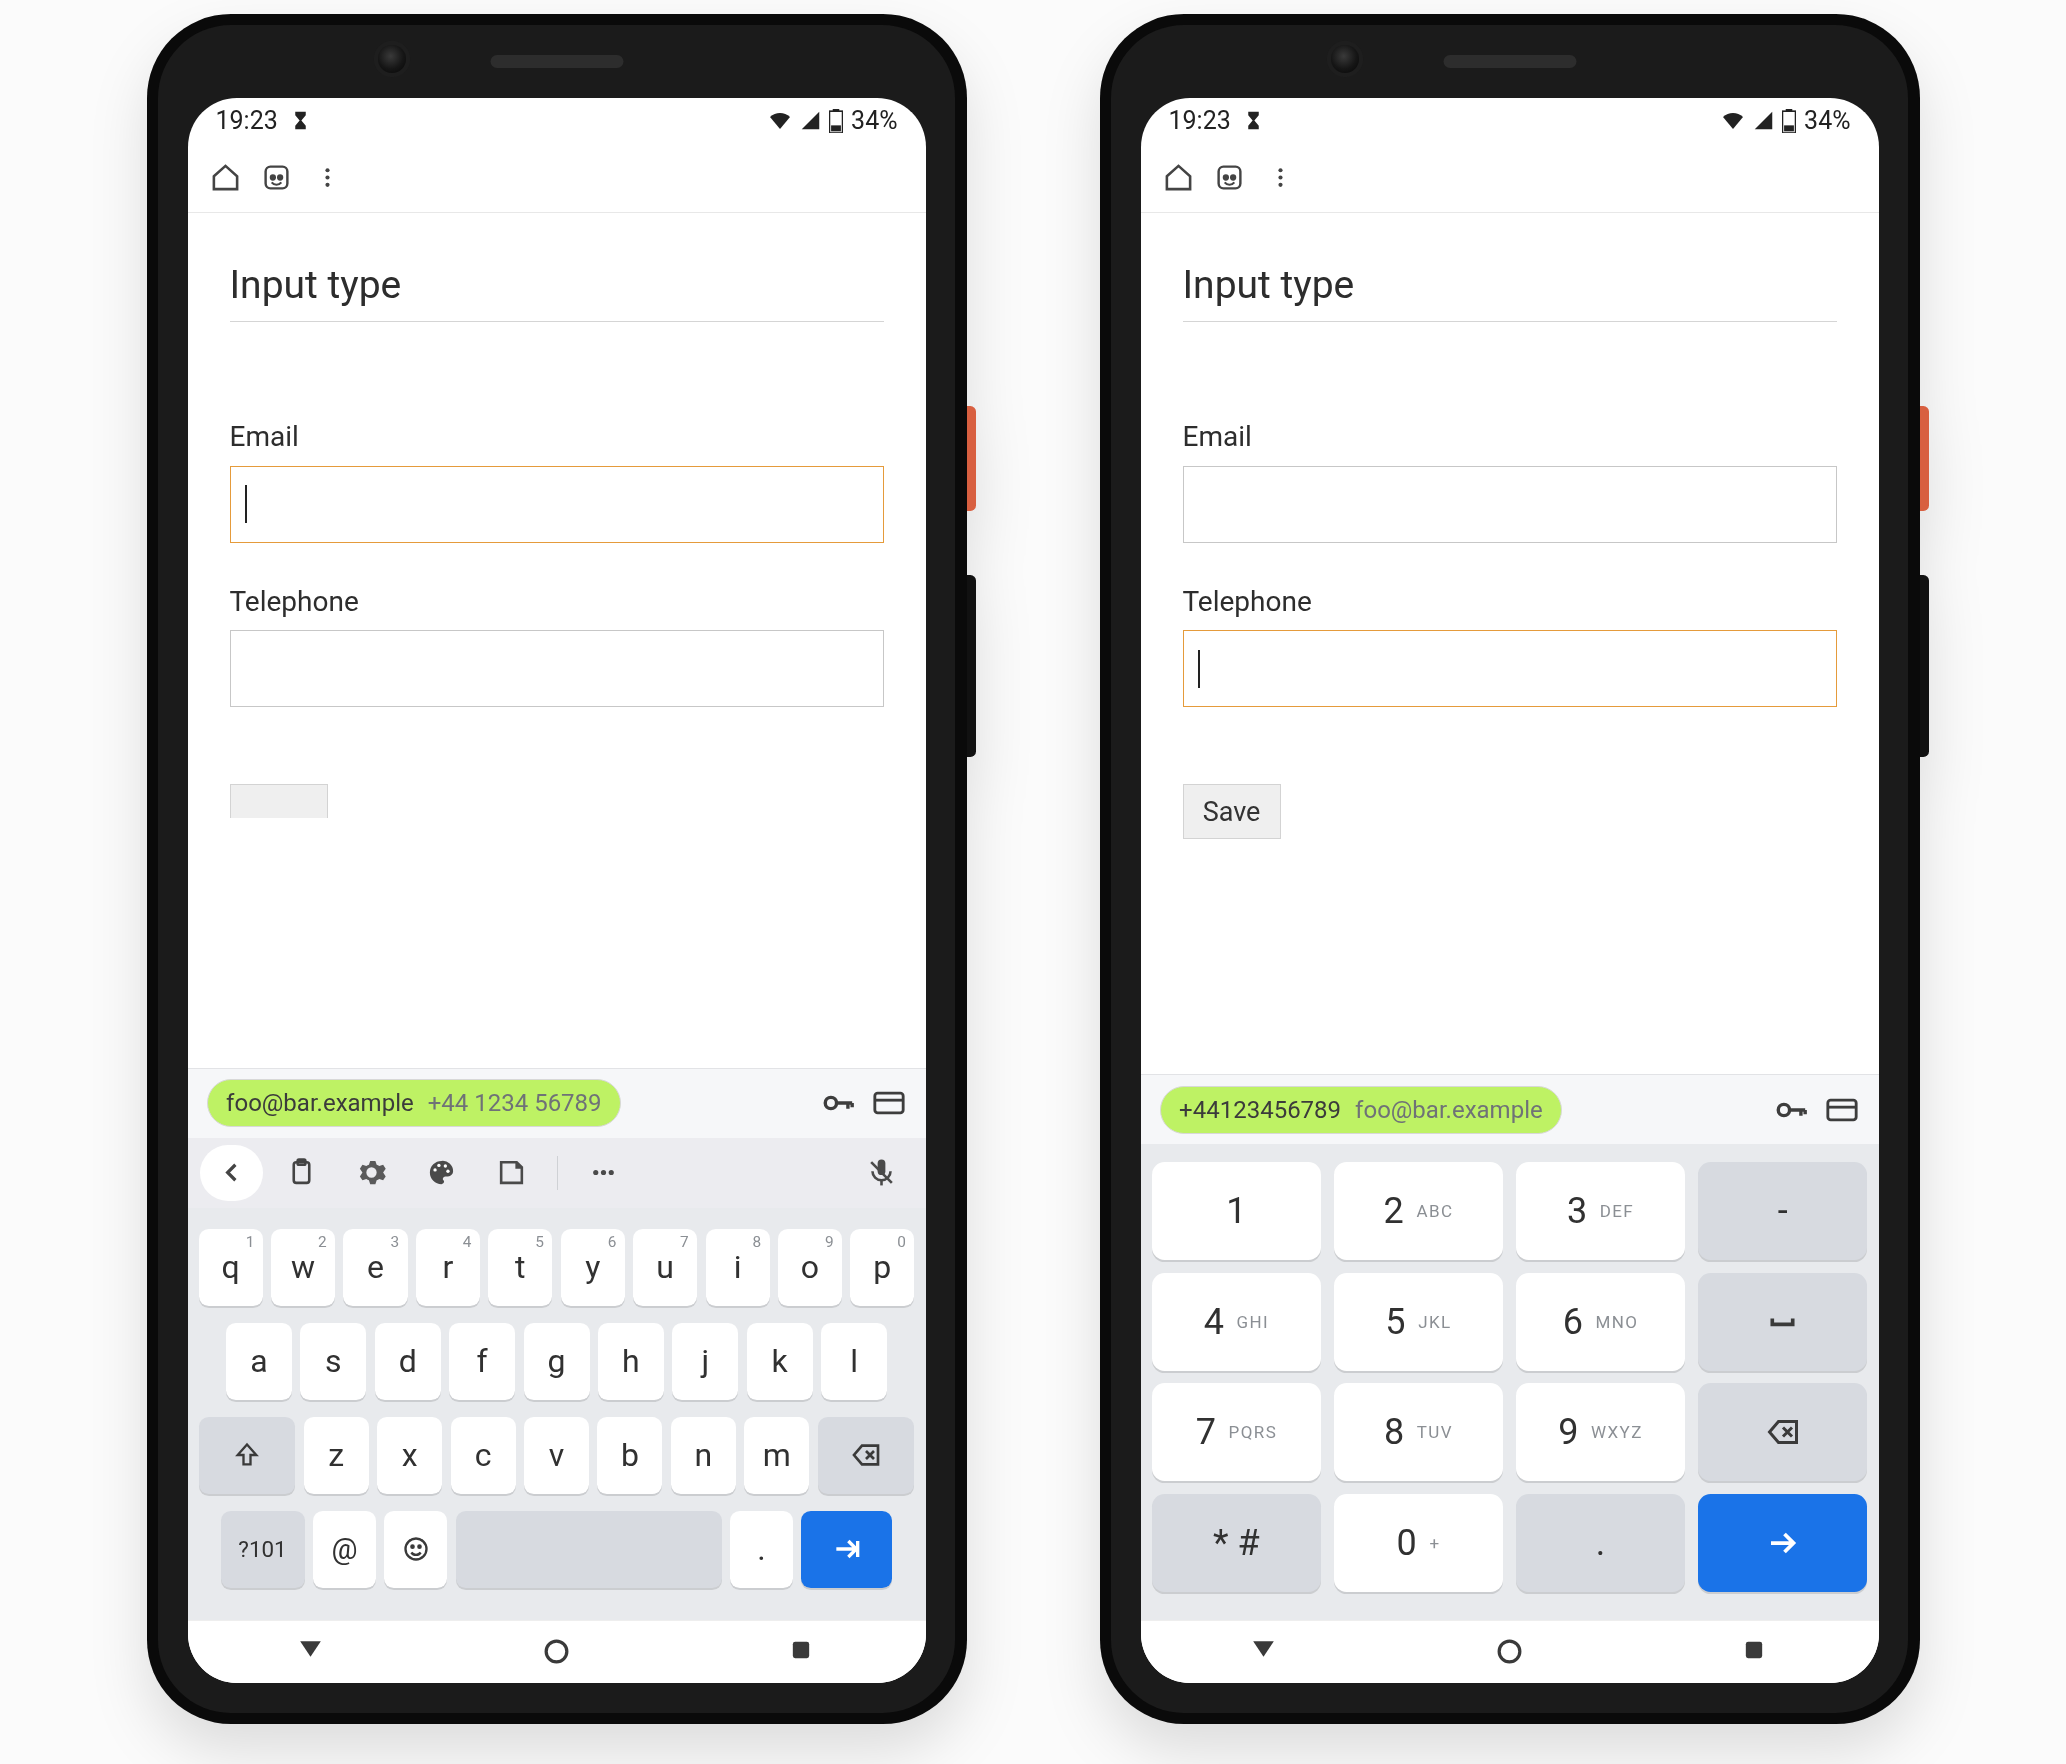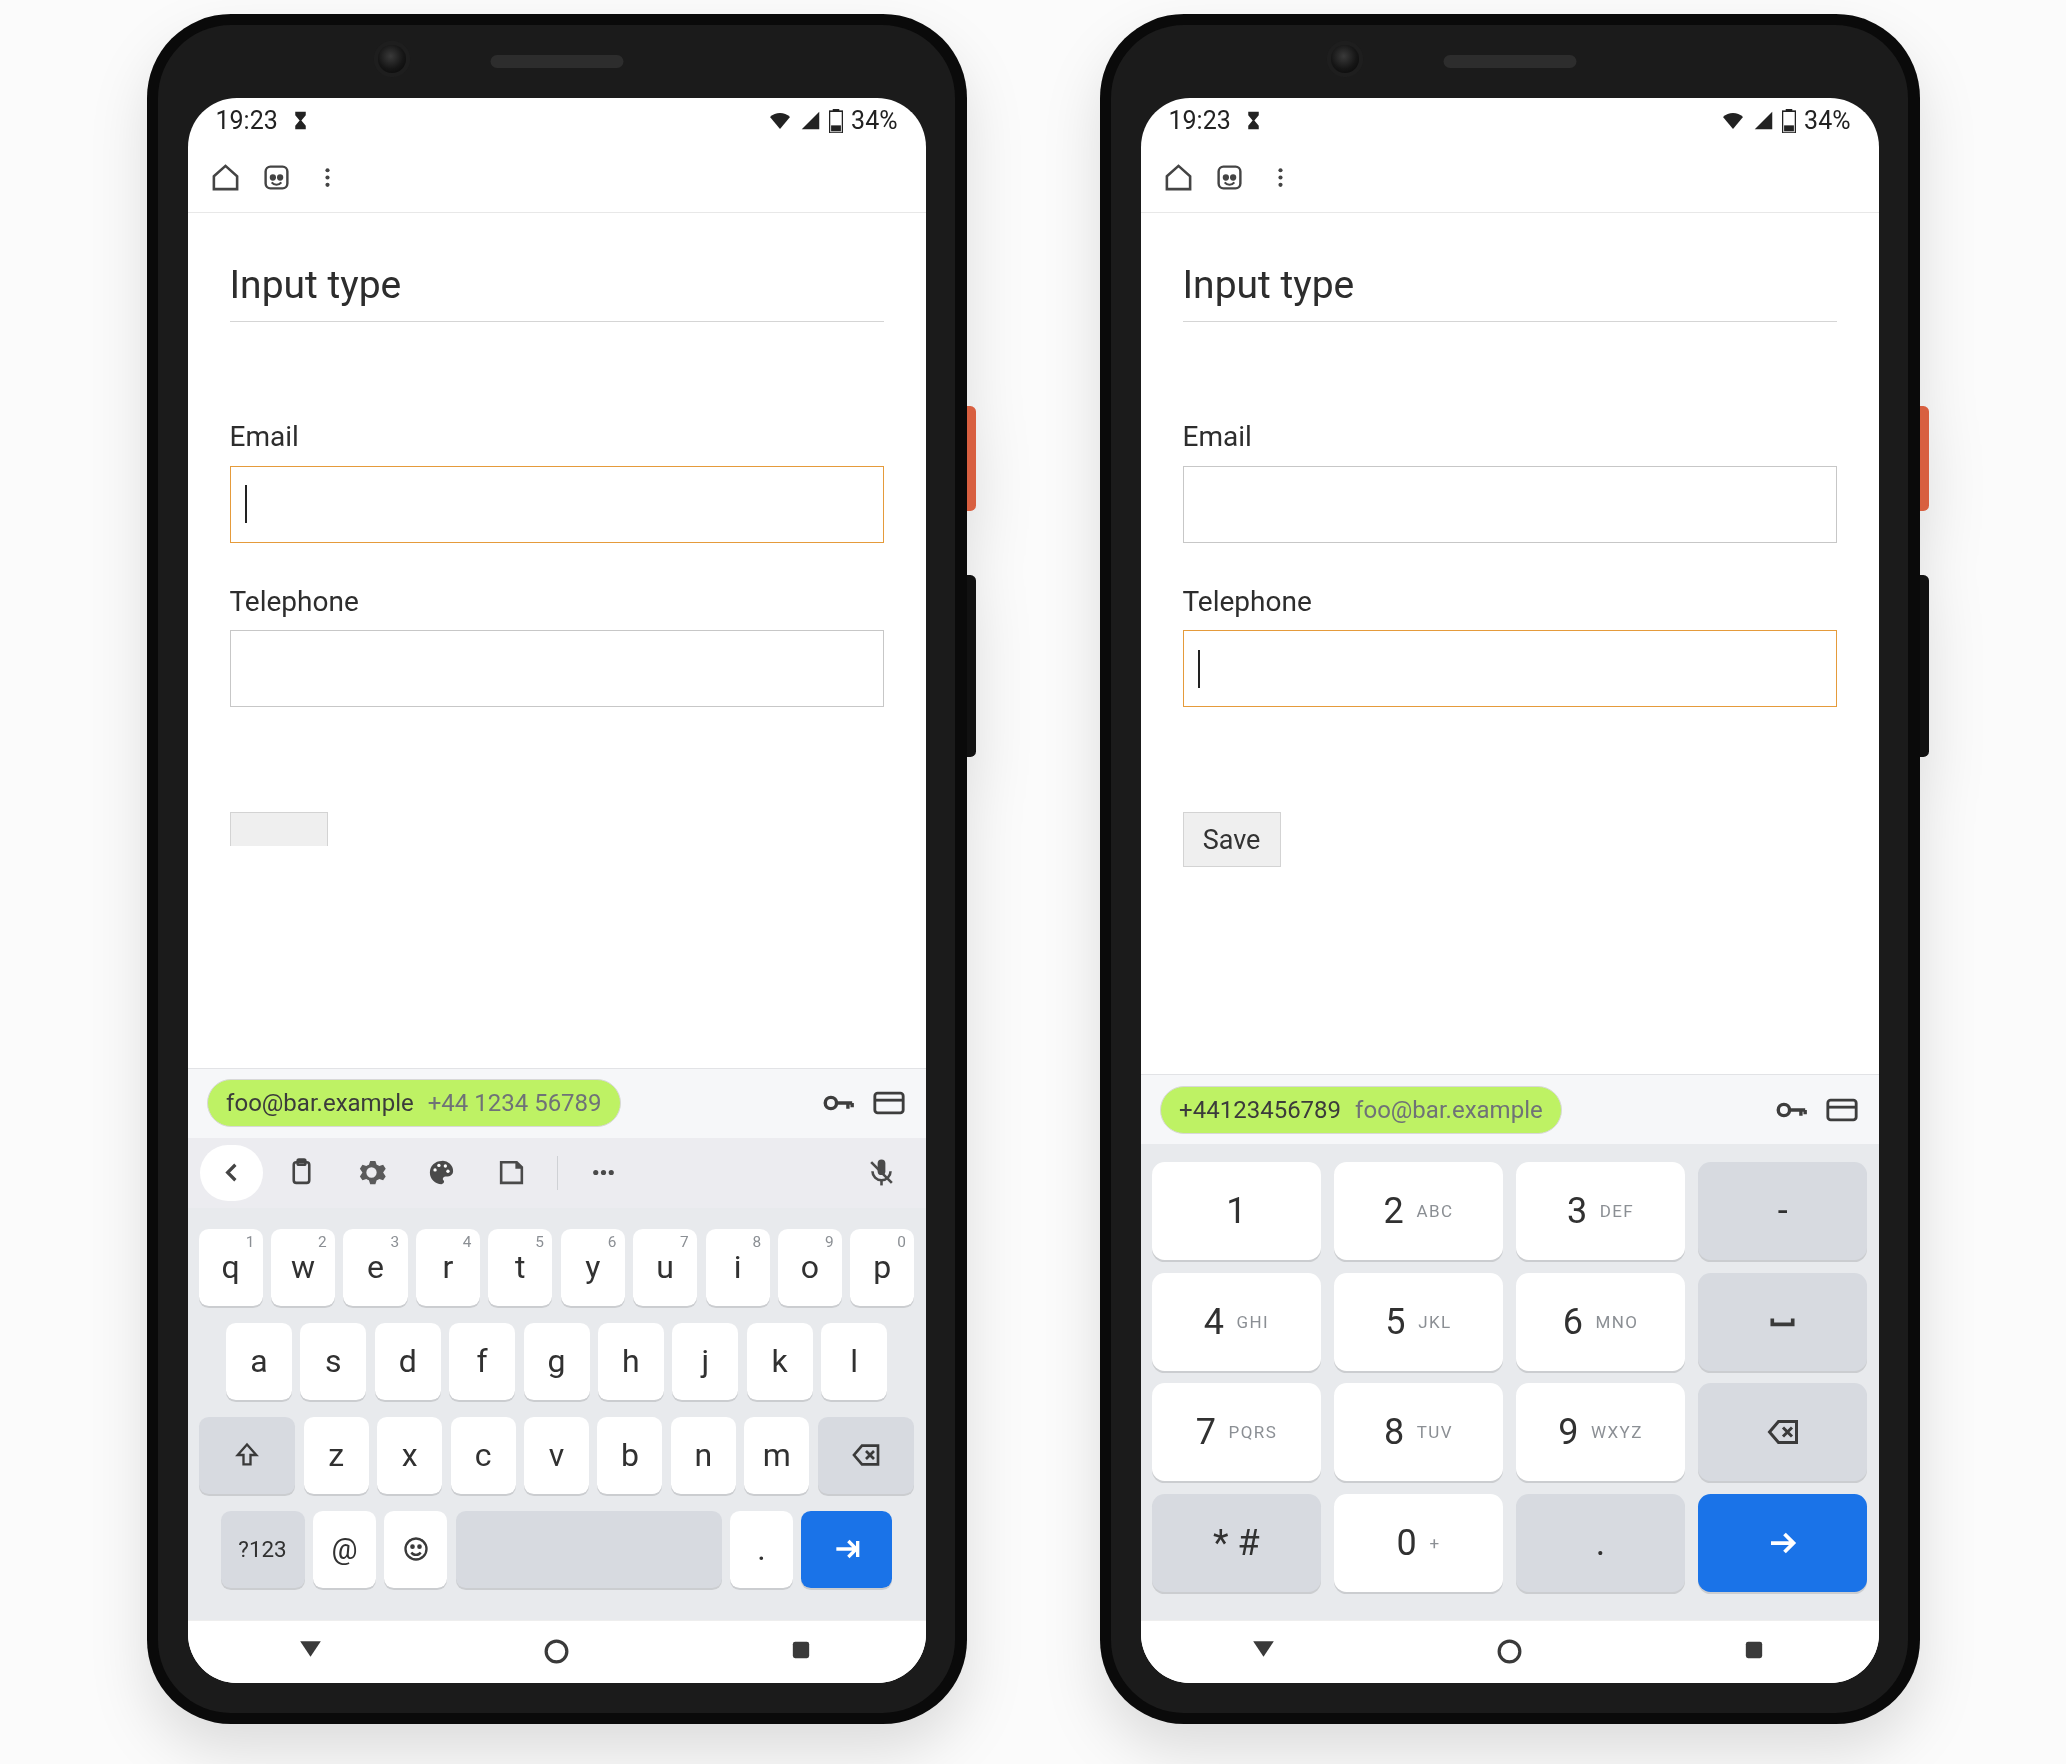--- a/index.html
+++ b/index.html
@@ -89,21 +89,21 @@
   .hr{height:1.4px;background:var(--hr);margin-bottom:98px;}
   .field-label{font-size:28px;color:var(--text);margin-bottom:12.6px;}
   .inp{
     width:100%;height:77px;border:1.4px solid var(--input-border);background:#fff;
     font-size:28px;padding:0 14px;display:flex;align-items:center;color:#222;
   }
   .inp.focus{border-color:var(--input-focus);}
   .cursor{width:2.1px;height:38px;background:#222;}
   .gap{height:42px;}
   .save{
-    margin-top:105px;width:98px;height:55px;background:var(--save-bg);
+    margin-top:77px;width:98px;height:55px;background:var(--save-bg);
     border:1.4px solid var(--save-border);display:flex;align-items:center;justify-content:center;
     font-size:27px;color:#333;text-align:center;
   }
   .save.clipped{height:34px;border-bottom:none;overflow:hidden;align-items:flex-start;padding-top:24px;}
   
   .autofill{
     height:70px;background:#f6f7f9;display:flex;align-items:center;gap:17px;padding:0 19.6px;
     border-top:1.4px solid #e2e3e6;
   }
   .chip{
@@ -343,21 +343,21 @@
         <span id="qr3-letters" style="display:contents"><div class="key">z</div><div class="key">x</div><div class="key">c</div><div class="key">v</div><div class="key">b</div><div class="key">n</div><div class="key">m</div></span>
         <div class="key fn bsp">
           <svg width="32" height="32" viewBox="0 0 24 24" fill="none" stroke="#3a3a3a" stroke-width="2">
               <path d="M21 5H9l-6 7 6 7h12z"></path>
               <path d="M12 9l6 6M18 9l-6 6"></path>
             </svg>
         </div>
       </div>
       <div class="krow">
         <div class="key fn opt">
-            <span>?123</span>
+            <span>?101</span>
           </div>
         <div class="key at">
             <span>@</span>
           </div>
         <div class="key emoji">
           <svg width="28" height="28" viewBox="0 0 24 24" fill="none" stroke="#3a3a3a" stroke-width="2">
               <circle cx="12" cy="12" r="9"></circle>
               <circle cx="9" cy="10" r="1" fill="#3a3a3a"></circle>
               <circle cx="15" cy="10" r="1" fill="#3a3a3a"></circle>
               <path d="M8 15c1 1.5 2.5 2 4 2s3-.5 4-2"></path>

